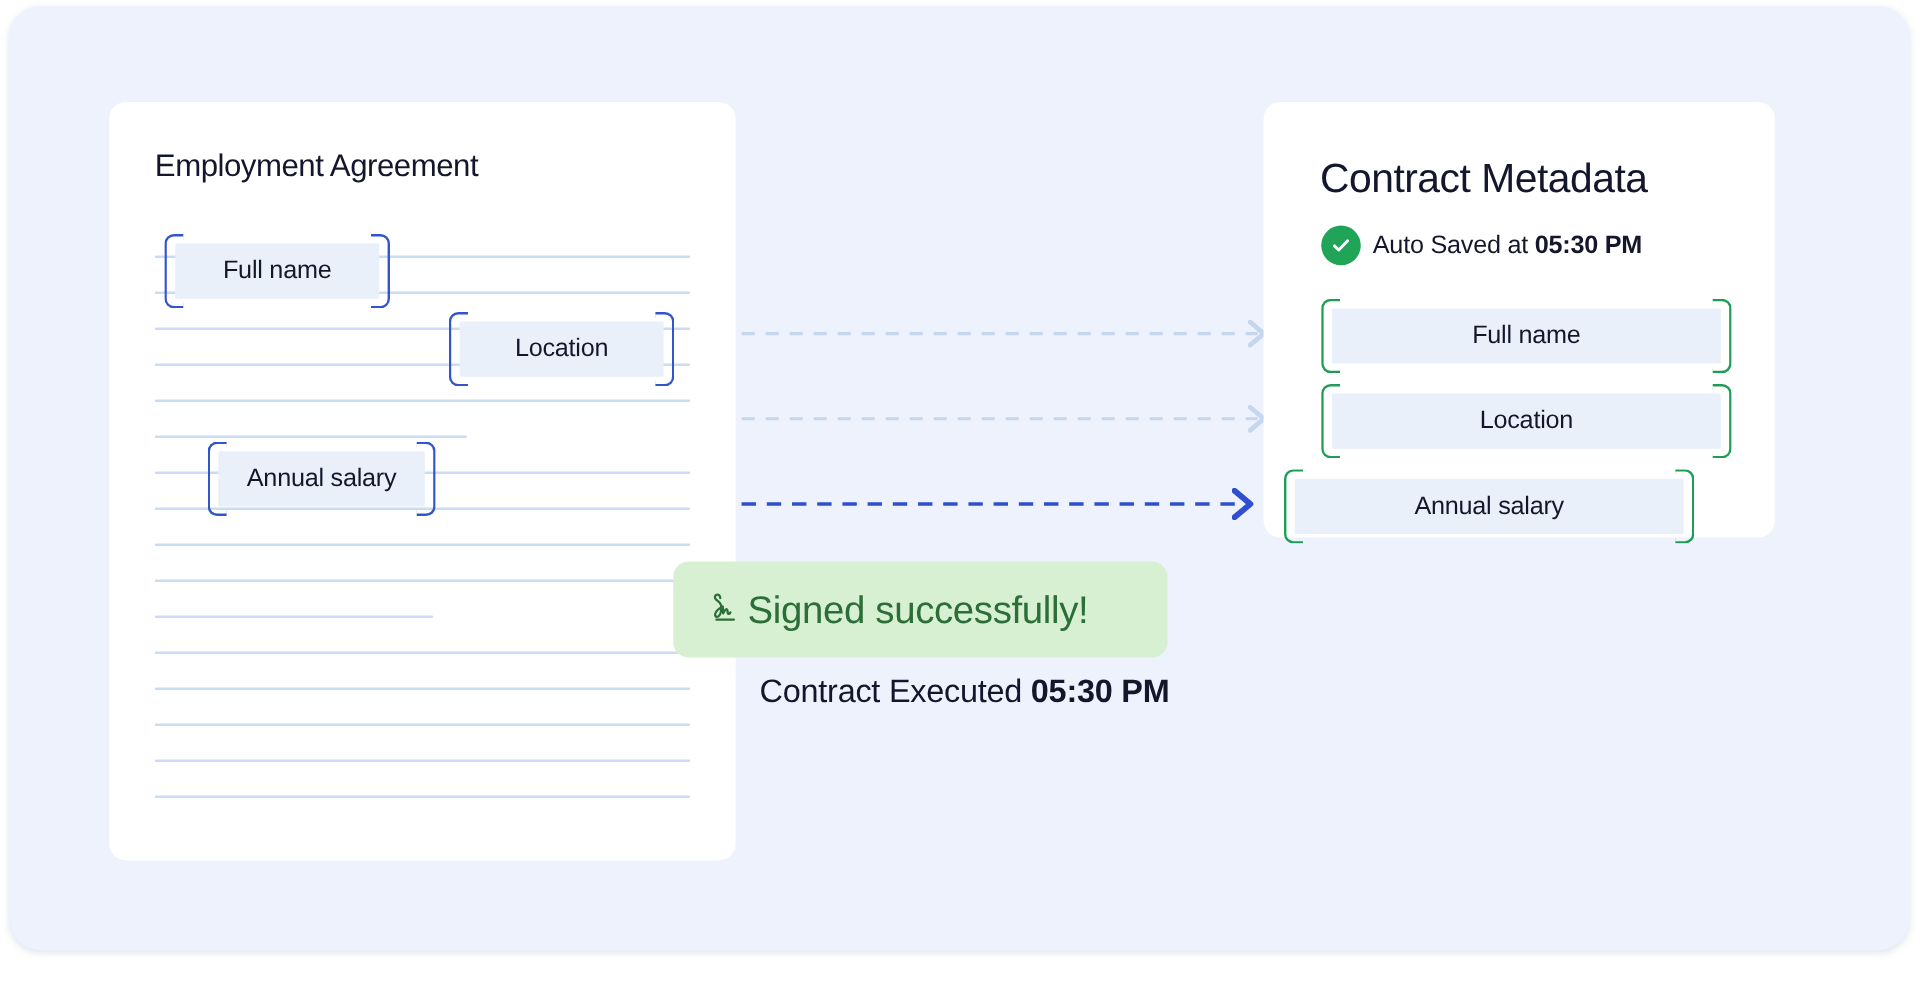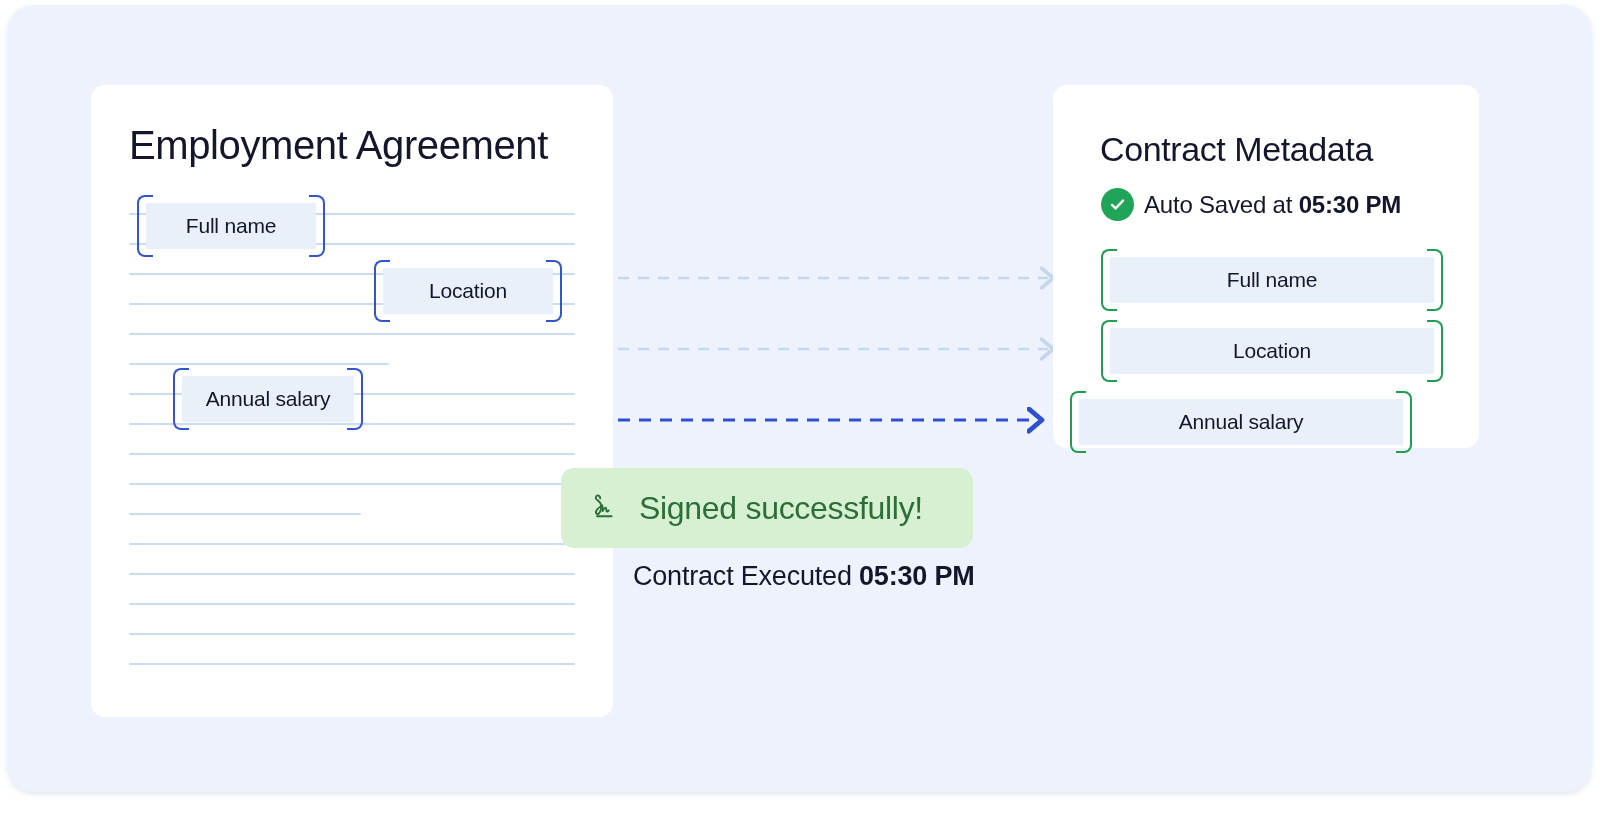--- a/index.html
+++ b/index.html
@@ -50,21 +50,21 @@
     top: 80px;
     width: 426px;
     height: 363px;
   }
 
   
   #document-title {
     position: absolute;
     left: 38px;
     top: 38px;
-    font-size: 40px;
+    font-size: 26px;
     font-weight: 400;
     color: #14162c;
     letter-spacing: -0.4px;
     white-space: nowrap;
   }
 
   .doc-lines {
     position: absolute;
     left: 0;
     top: 0;
@@ -158,21 +158,21 @@
     height: 33px;
     border-radius: 50%;
     background: #20a558;
     display: flex;
     align-items: center;
     justify-content: center;
     flex: none;
   }
   #check-badge svg { display: block; }
   .autosave-text {
-    font-size: 24px;
+    font-size: 21px;
     color: #14162c;
     letter-spacing: -0.2px;
   }
   .autosave-text b { font-weight: 700; }
 
   #field-meta-fullname     { left: 48px; top: 164px; width: 342px; height: 62px; }
   #field-meta-location     { left: 48px; top: 235px; width: 342px; height: 62px; }
   #field-meta-annualsalary { left: 17px; top: 306px; width: 342px; height: 62px; }
 
   
@@ -189,21 +189,20 @@
   #signed-badge {
     position: absolute;
     left: 553px;
     top: 463px;
     width: 412px;
     height: 80px;
     background: #d8f0d2;
     border-radius: 13px;
     display: flex;
     align-items: center;
-    gap: 16px;
     padding-left: 26px;
     box-sizing: border-box;
   }
   #signature-icon { flex: none; display: block; }
   #signed-label {
     font-size: 32px;
     color: #2b6e38;
     letter-spacing: -0.3px;
     white-space: nowrap;
   }

